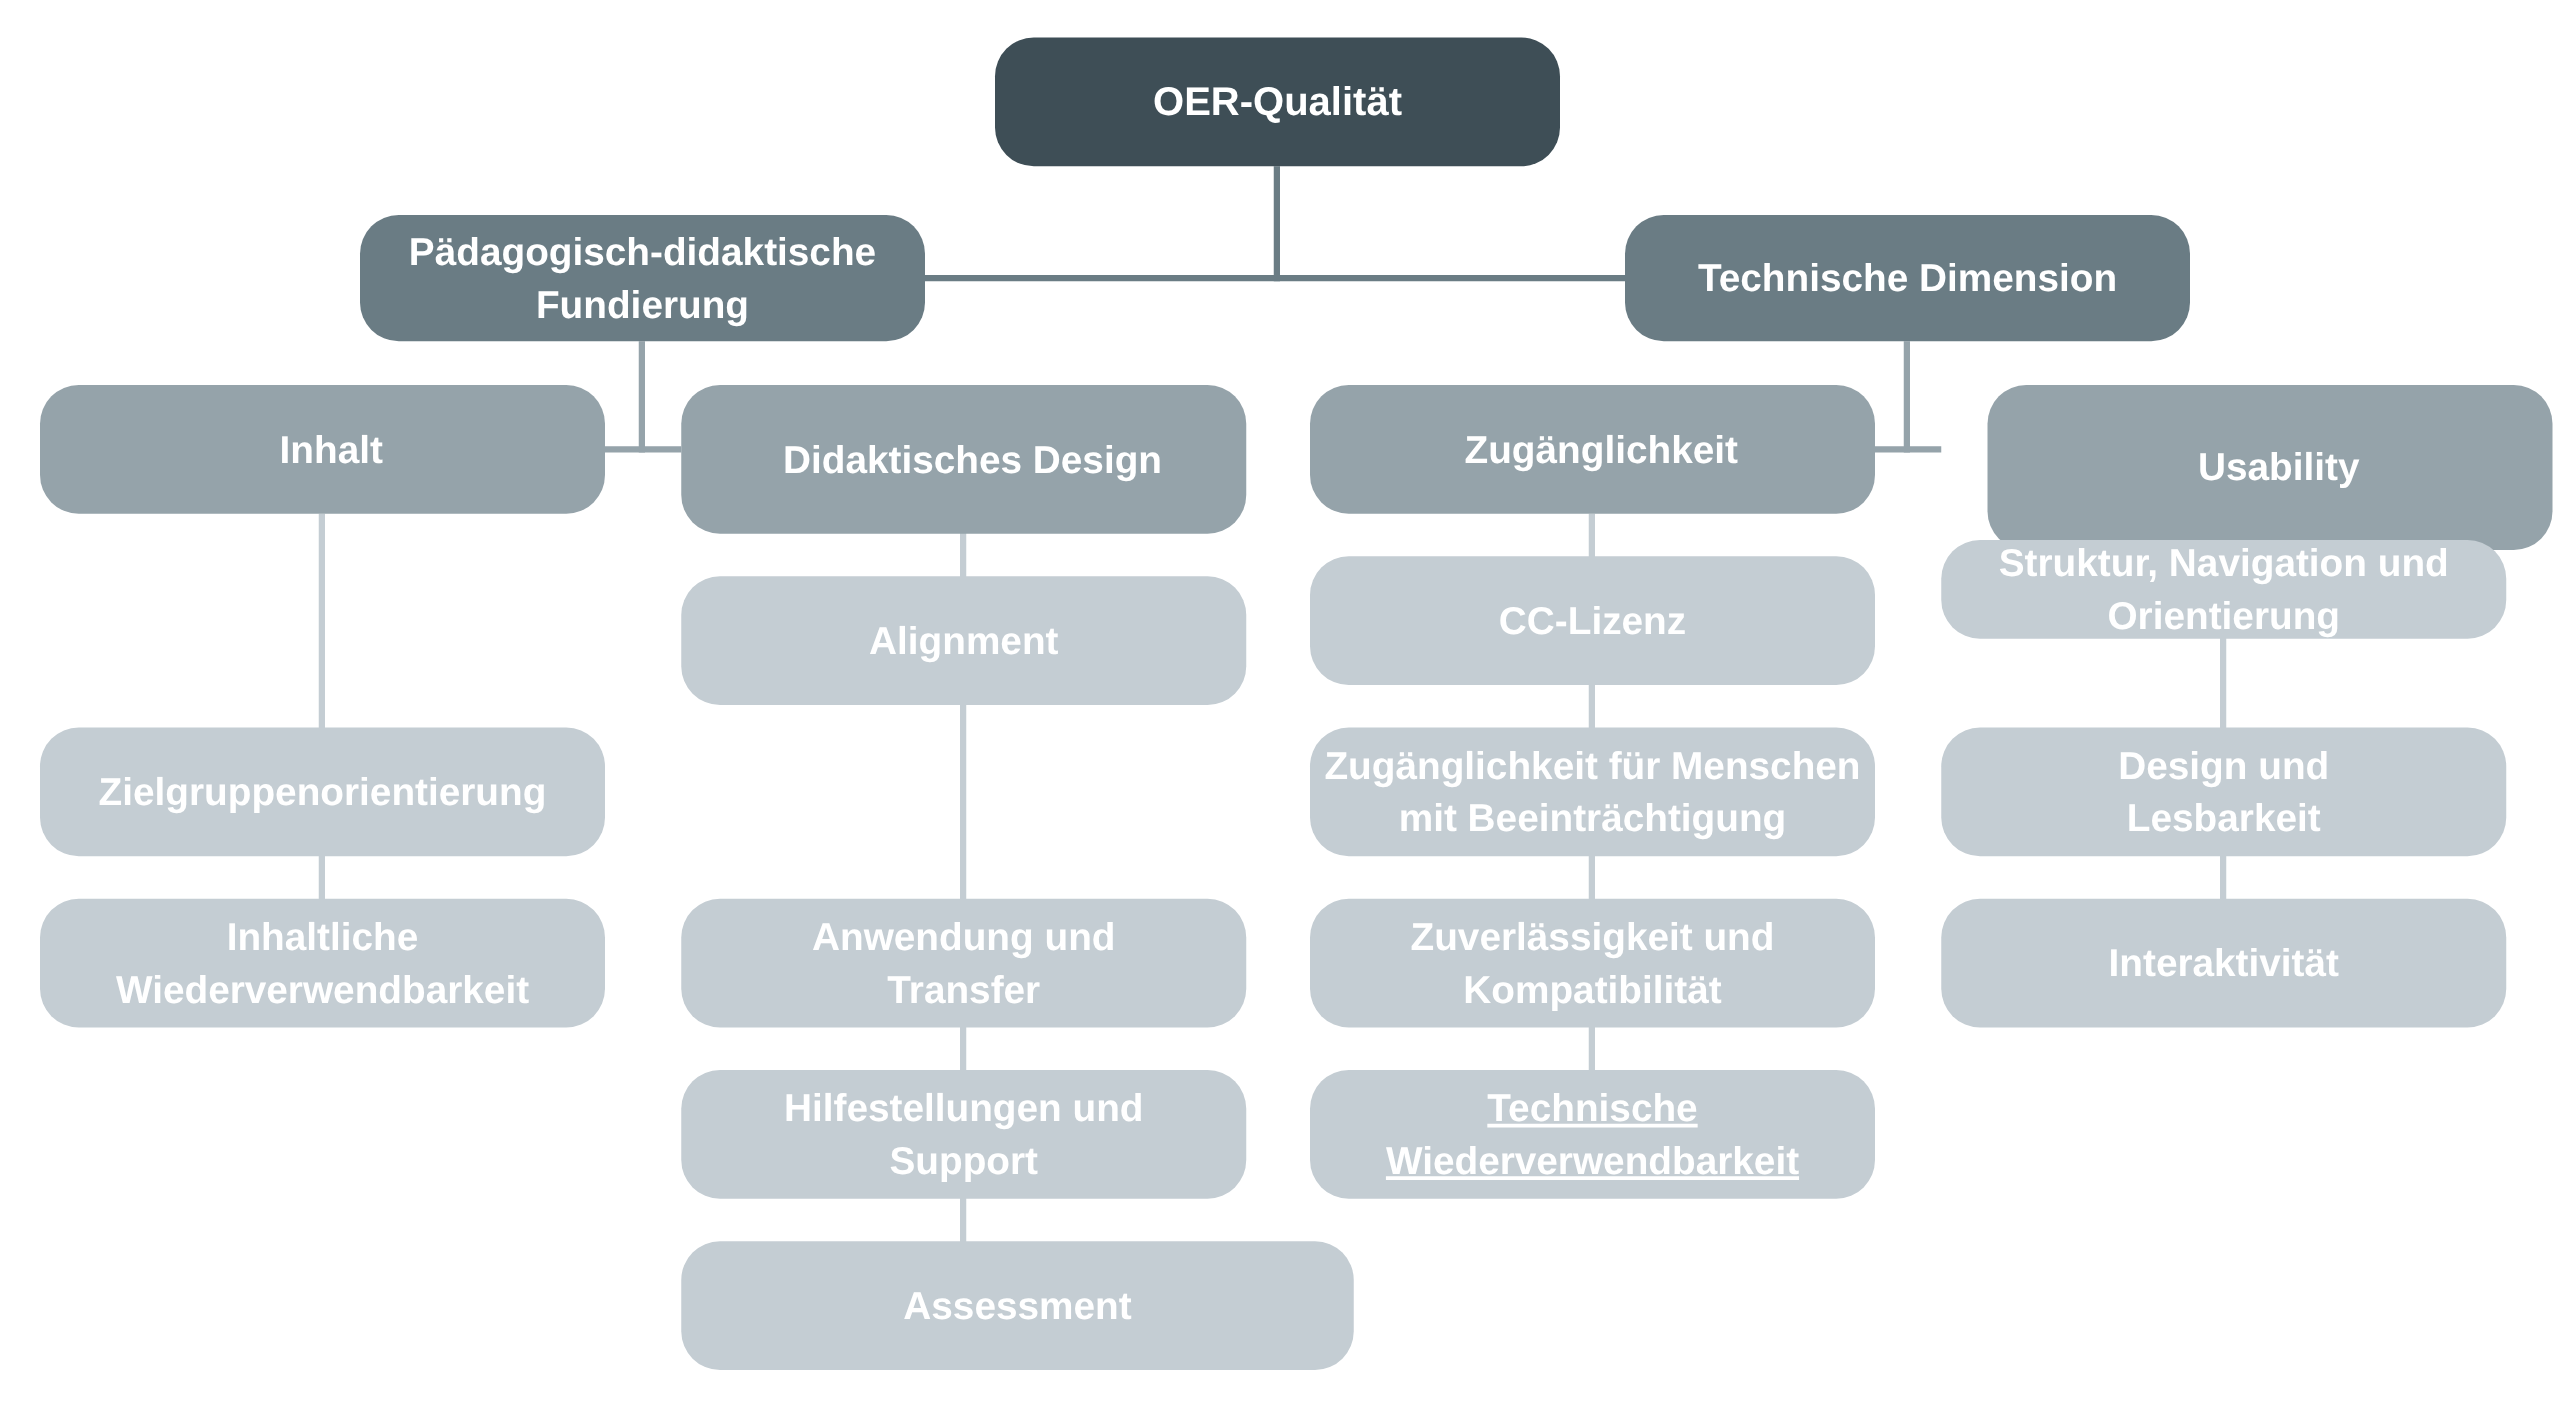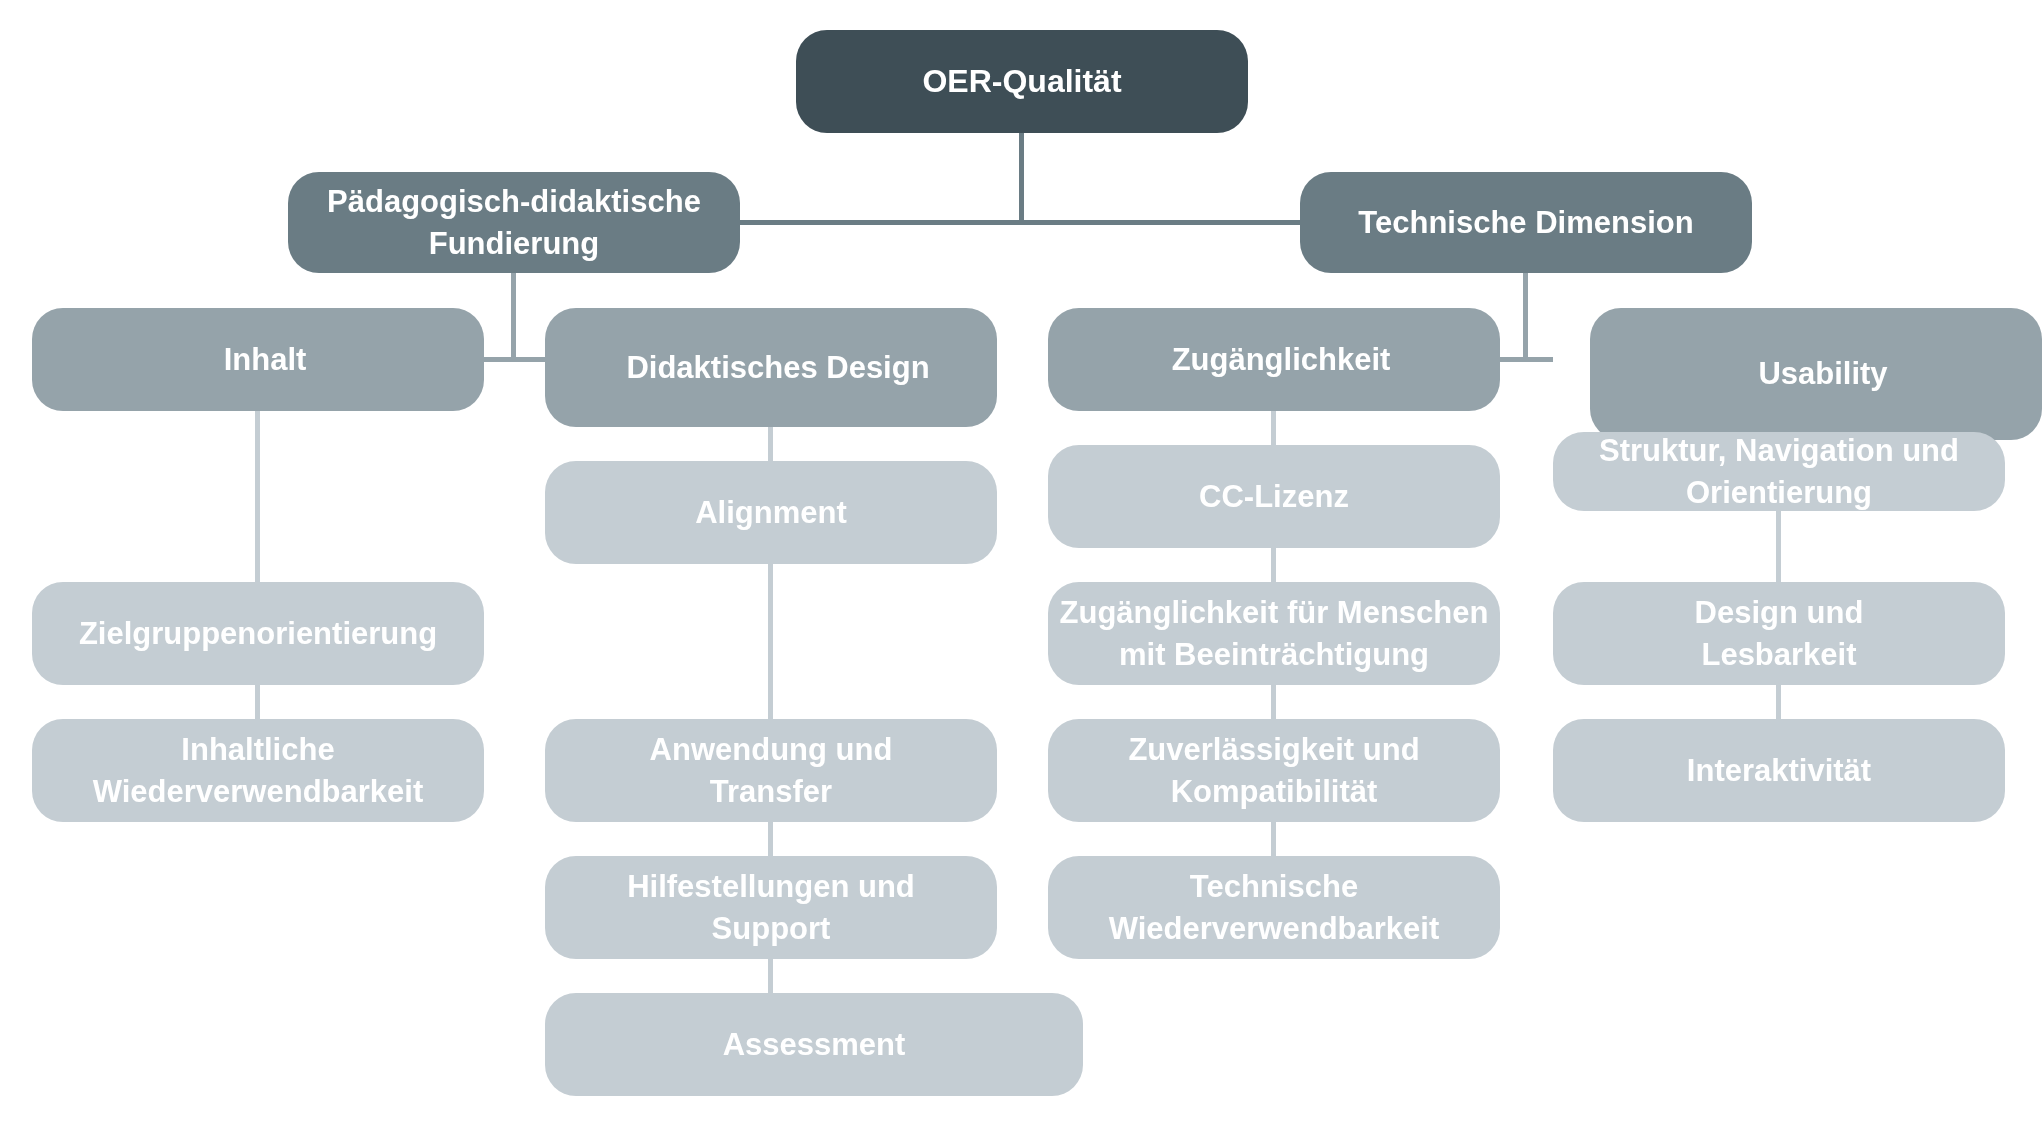--- a/index.html
+++ b/index.html
@@ -67,21 +67,21 @@
 Transfer</div>
   <div class="node item" style="left:545px; top:856px; width:452px; height:103px;">Hilfestellungen und
 Support</div>
   <div class="node item" style="left:545px; top:993px; width:538px; height:103px;">Assessment</div>
 
   <div class="node item" style="left:1048px; top:445px; width:452px; height:103px;">CC-Lizenz</div>
   <div class="node item" style="left:1048px; top:582px; width:452px; height:103px;">Zugänglichkeit für Menschen
 mit Beeinträchtigung</div>
   <div class="node item" style="left:1048px; top:719px; width:452px; height:103px;">Zuverlässigkeit und
 Kompatibilität</div>
-  <div class="node item" style="left:1048px; top:856px; width:452px; height:103px;">Technische
+  <div class="node item" style="left:1048px; top:856px; width:452px; height:103px;text-decoration:underline;">Technische
 Wiederverwendbarkeit</div>
 
   <div class="node item" style="left:1553px; top:432px; width:452px; height:79px;">Struktur, Navigation und
 Orientierung</div>
   <div class="node item" style="left:1553px; top:582px; width:452px; height:103px;">Design und
 Lesbarkeit</div>
   <div class="node item" style="left:1553px; top:719px; width:452px; height:103px;">Interaktivität</div>
 
 </div>
 

